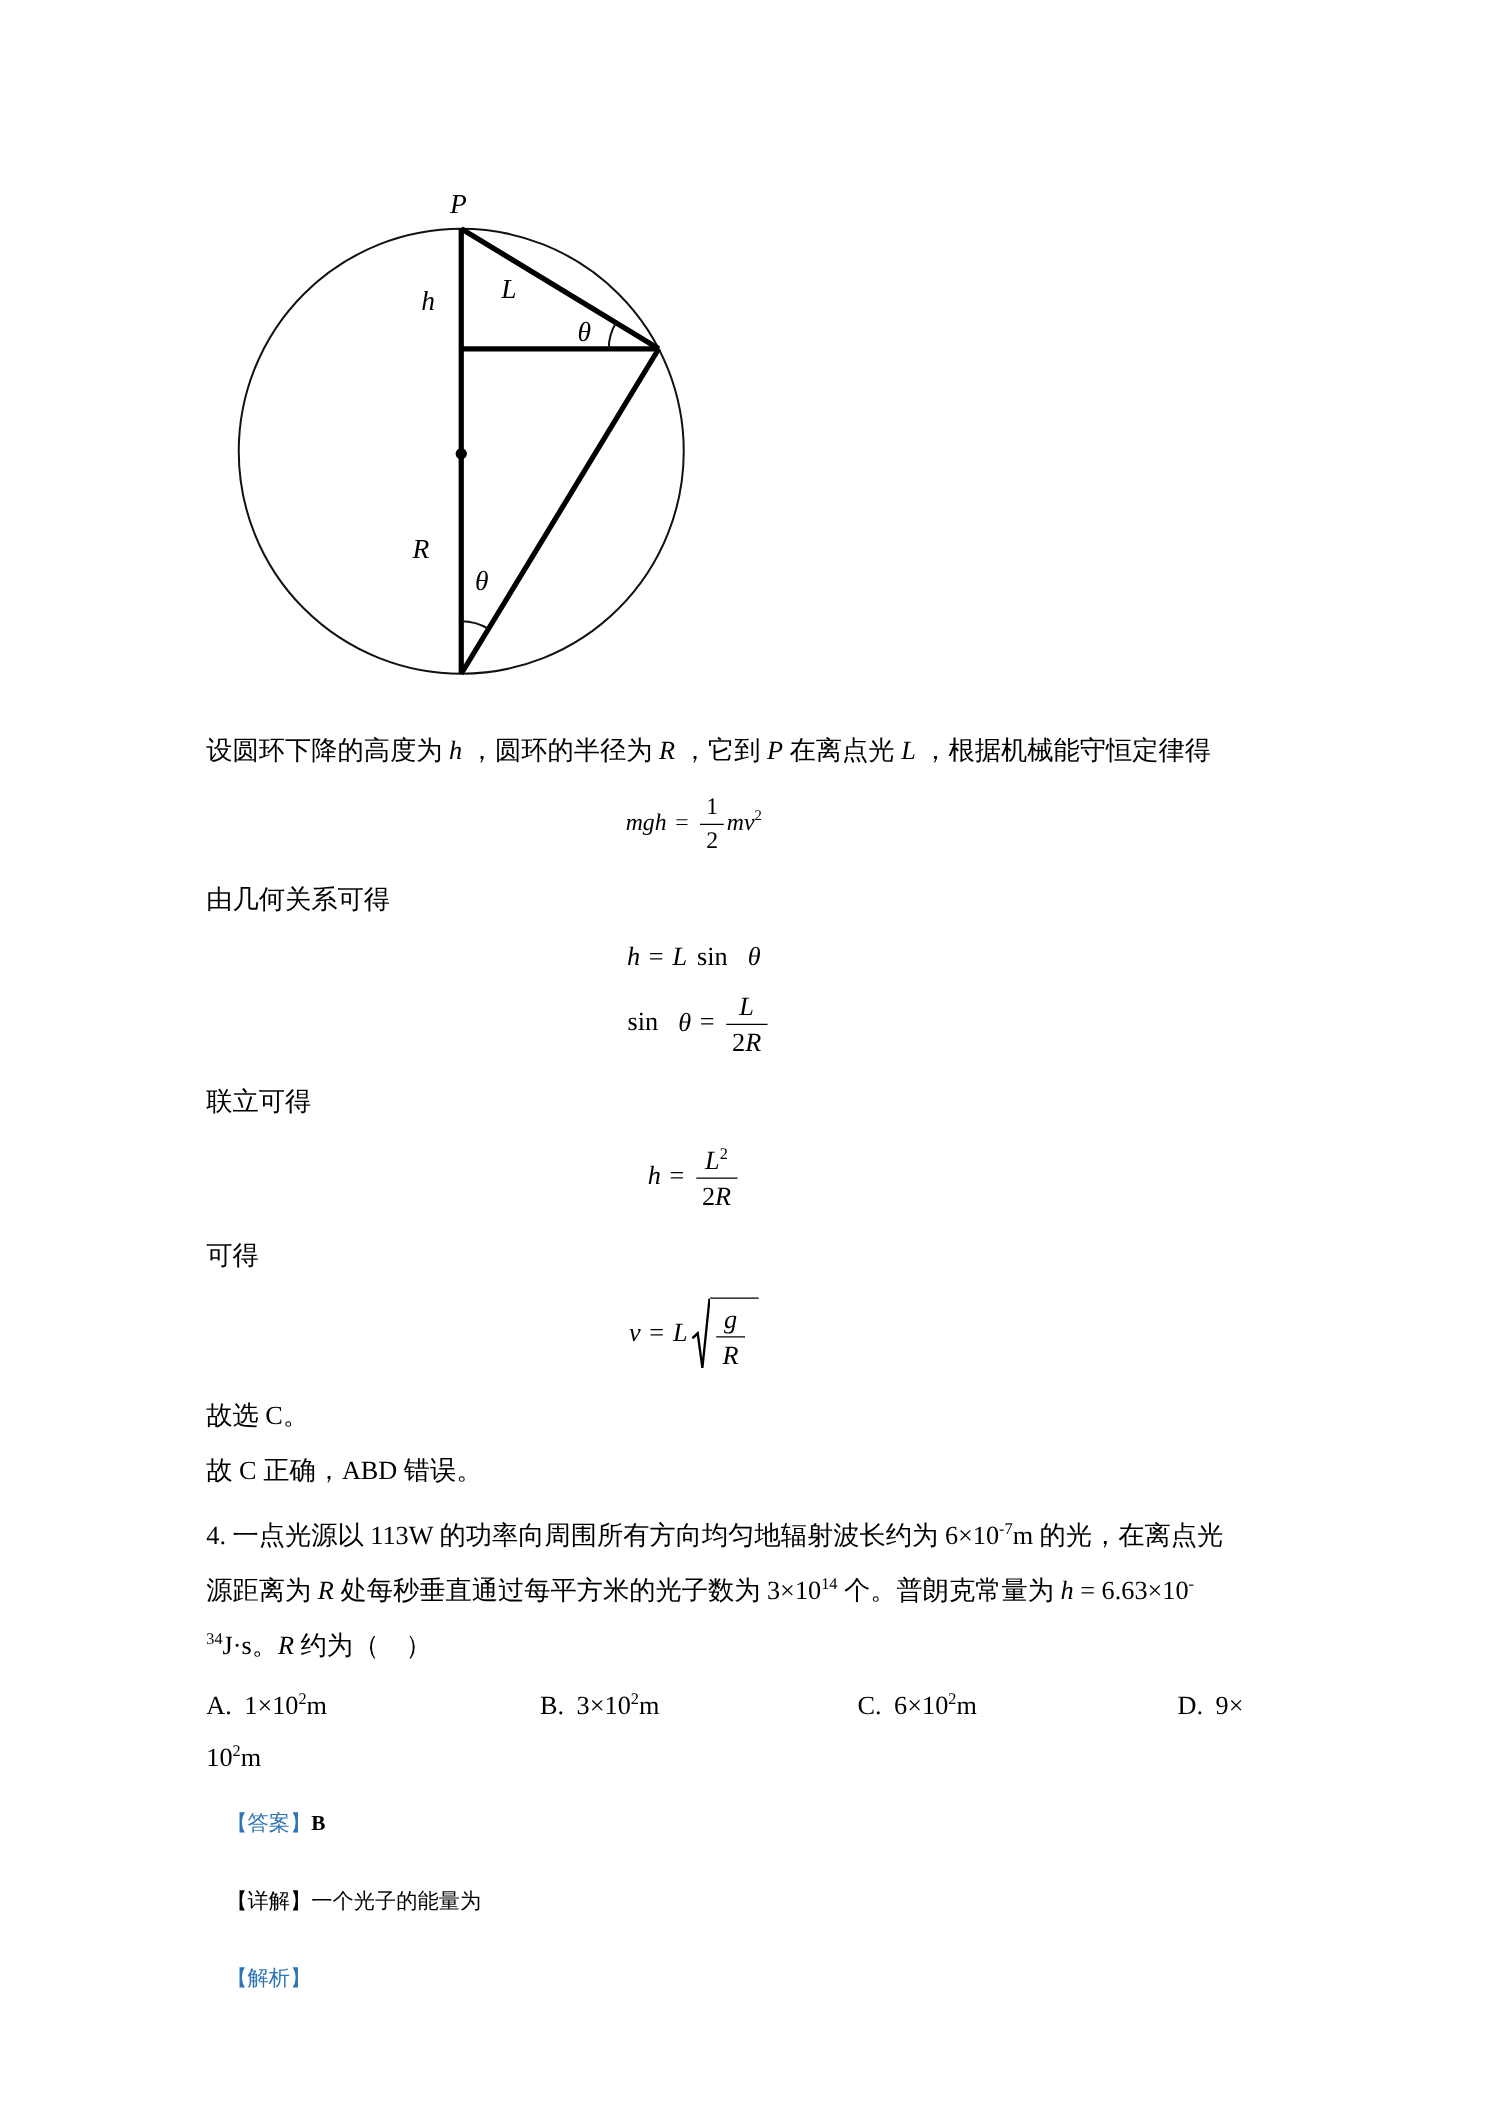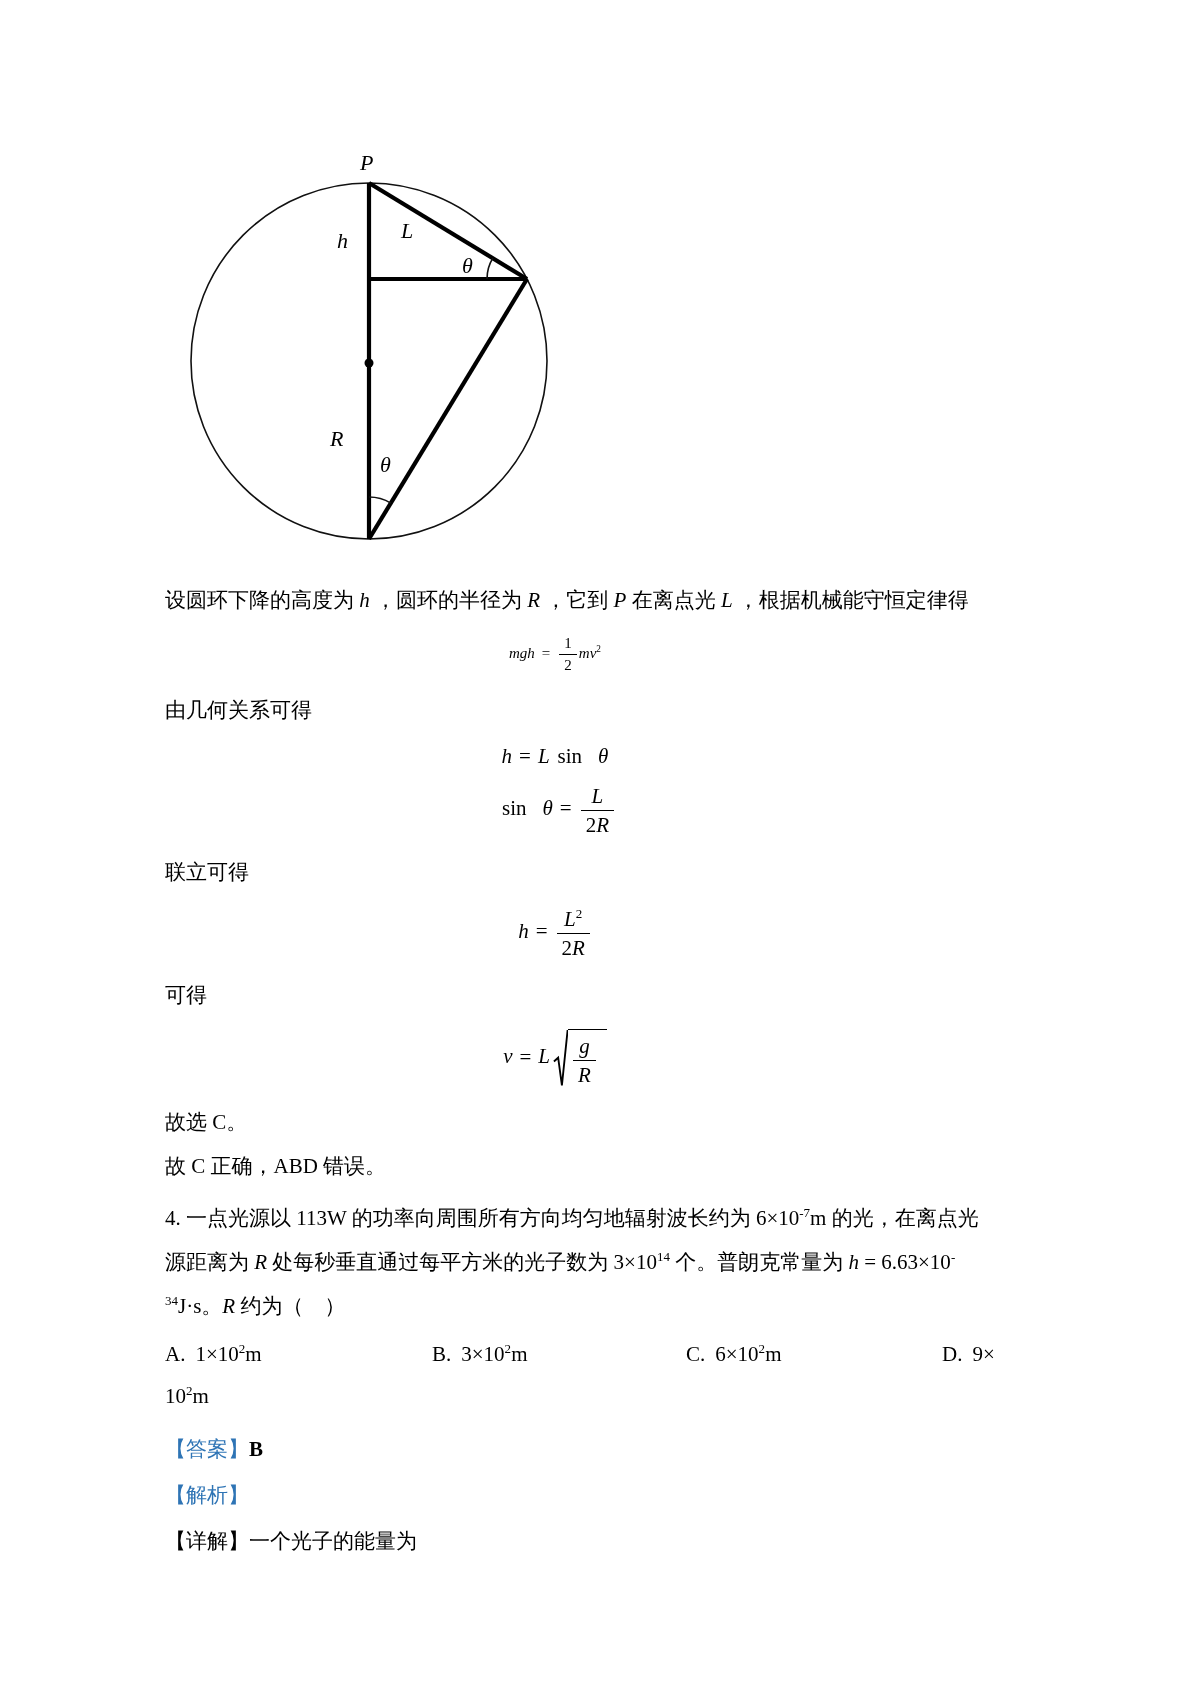--- a/index.html
+++ b/index.html
@@ -19,40 +19,40 @@
 
   
   .para{font-size:21px;line-height:40px;margin:0 0 4px 0;}
   .qline{font-size:21px;line-height:44px;}
   .q4{margin-top:10px;}
   .mi{font-style:italic;}
   .mn{font-style:normal;}
 
   
   .formula{text-align:center;font-size:21px;margin:14px 0;padding-right:90px;}
-  .formula-sm{font-size:15px;}
+  .formula-sm{font-size:19px;}
   .mo{margin:0 7px;}
   .fn{font-style:normal;margin:0 16px 0 8px;}
   .frac{display:inline-block;vertical-align:middle;text-align:center;margin:0 2px;}
   .frac .num{display:block;padding:1px 5px 2px;border-bottom:1.4px solid #000;line-height:1.15;}
   .frac .den{display:block;padding:2px 5px 1px;line-height:1.15;}
   .msup{font-size:0.62em;line-height:0;}
   .sqrt{display:inline-flex;vertical-align:middle;align-items:stretch;margin-left:3px;}
   .rad{width:15px;display:block;}
   .rad path{stroke:#000;stroke-width:2;fill:none;}
   .sqrt-body{border-top:1.6px solid #000;padding:3px 9px 0 3px;display:flex;align-items:center;}
 
   
   .options{display:flex;font-size:21px;line-height:40px;margin-top:6px;gap:32px;}
   .opt-a{width:235px;}
   .opt-b{width:222px;}
   .opt-c{width:224px;}
   .opt-label{margin-right:10px;}
   .tag-blue{color:#2e74b5;}
-  .ans{font-size:21px;line-height:46px;margin:0;}
+  .ans{font-size:17px;line-height:46px;margin:16px;}
   .ans-first{margin-top:8px;}
   .bold{font-weight:bold;}
 </style>
 </head>
 <body>
 
 <div class="content">
 
   <div class="diagram">
     <svg width="380" height="412" viewBox="0 0 380 412">
@@ -111,17 +111,17 @@
 
     <div class="options">
       <div class="opt-a"><span class="opt-label">A.</span><span>1×10</span><sup class="msup">2</sup><span>m</span></div>
       <div class="opt-b"><span class="opt-label">B.</span><span>3×10</span><sup class="msup">2</sup><span>m</span></div>
       <div class="opt-c"><span class="opt-label">C.</span><span>6×10</span><sup class="msup">2</sup><span>m</span></div>
       <div><span class="opt-label">D.</span><span>9×</span></div>
     </div>
     <div class="qline"><span>10</span><sup class="msup">2</sup><span>m</span></div>
 
     <p class="ans ans-first"><span class="tag-blue">【答案】</span><span class="bold">B</span></p>
+    <p class="ans"><span>【详解】</span><span>一个光子的能量为</span></p>
     <p class="ans"><span class="tag-blue">【解析】</span></p>
-    <p class="ans"><span>【详解】</span><span>一个光子的能量为</span></p>
   </div>
 
 </div>
 
 </body></html>

